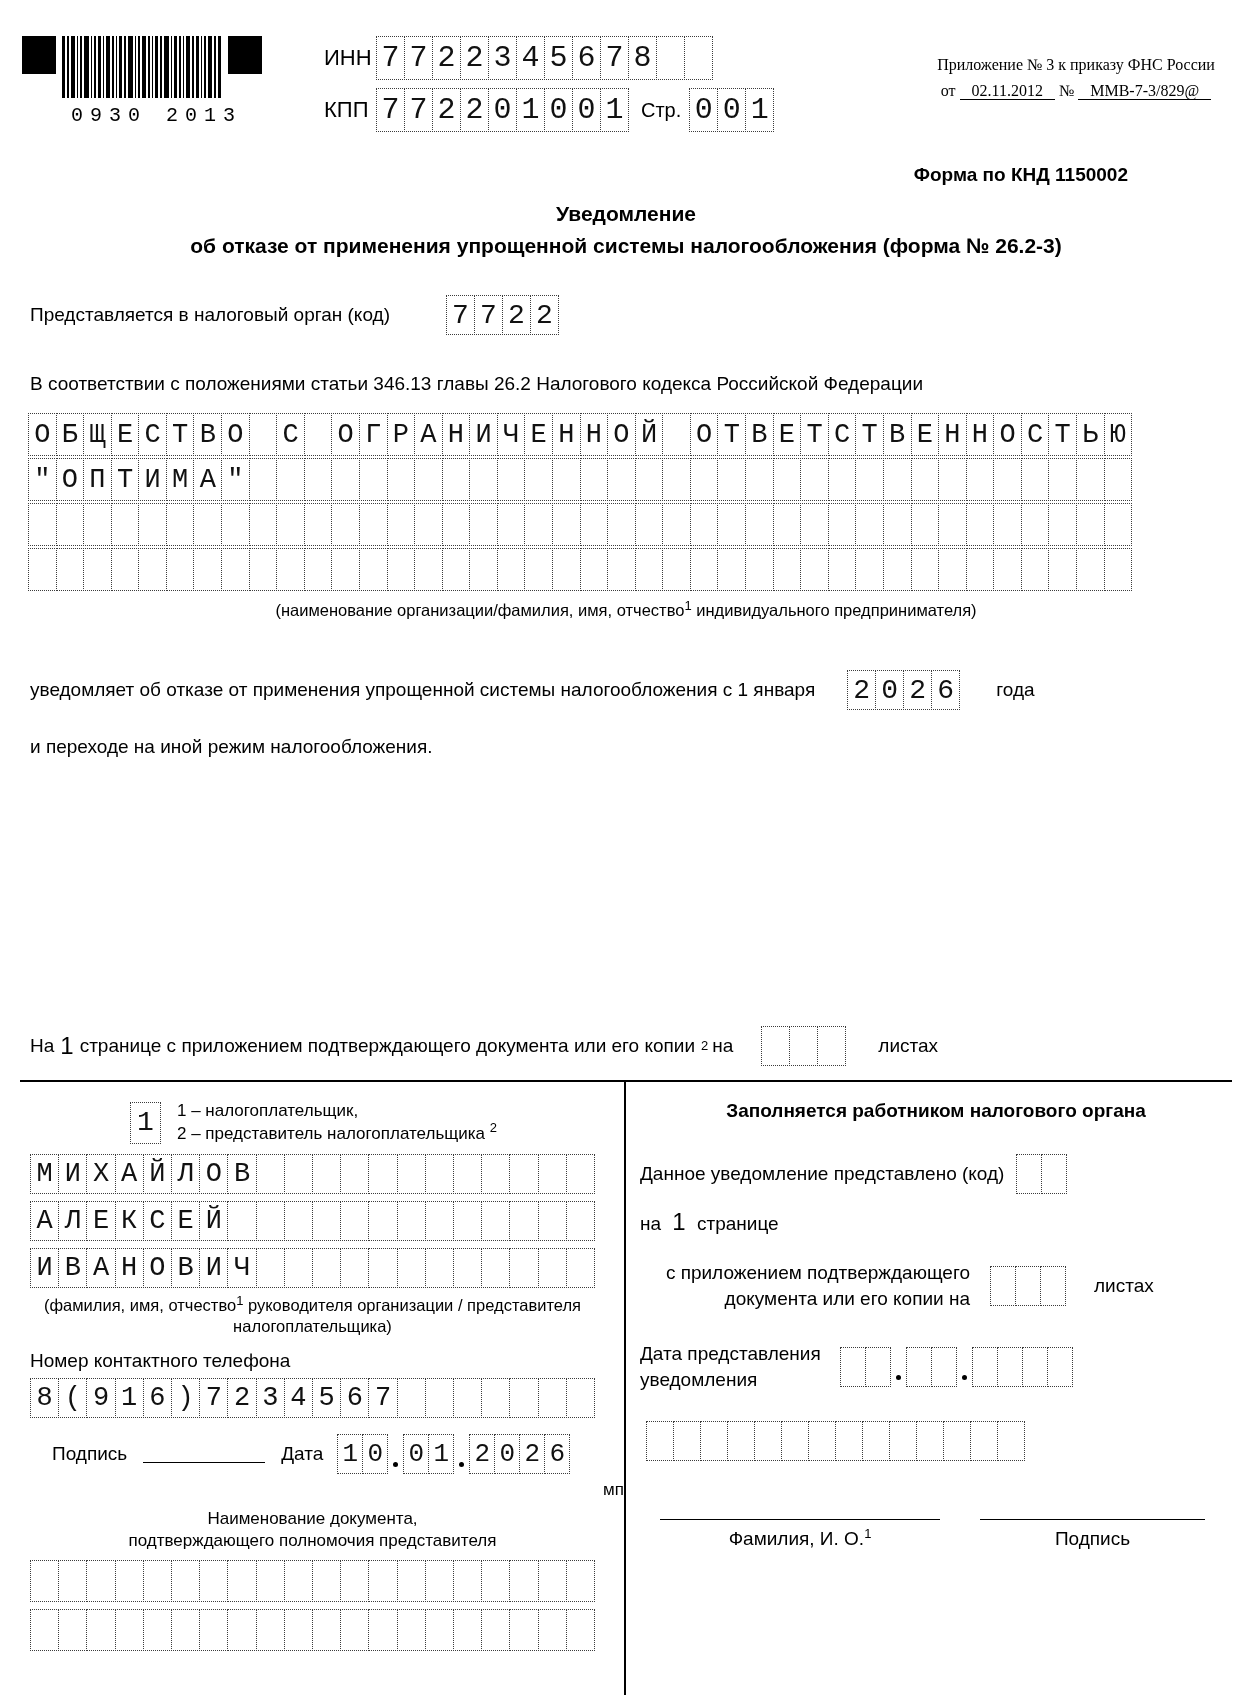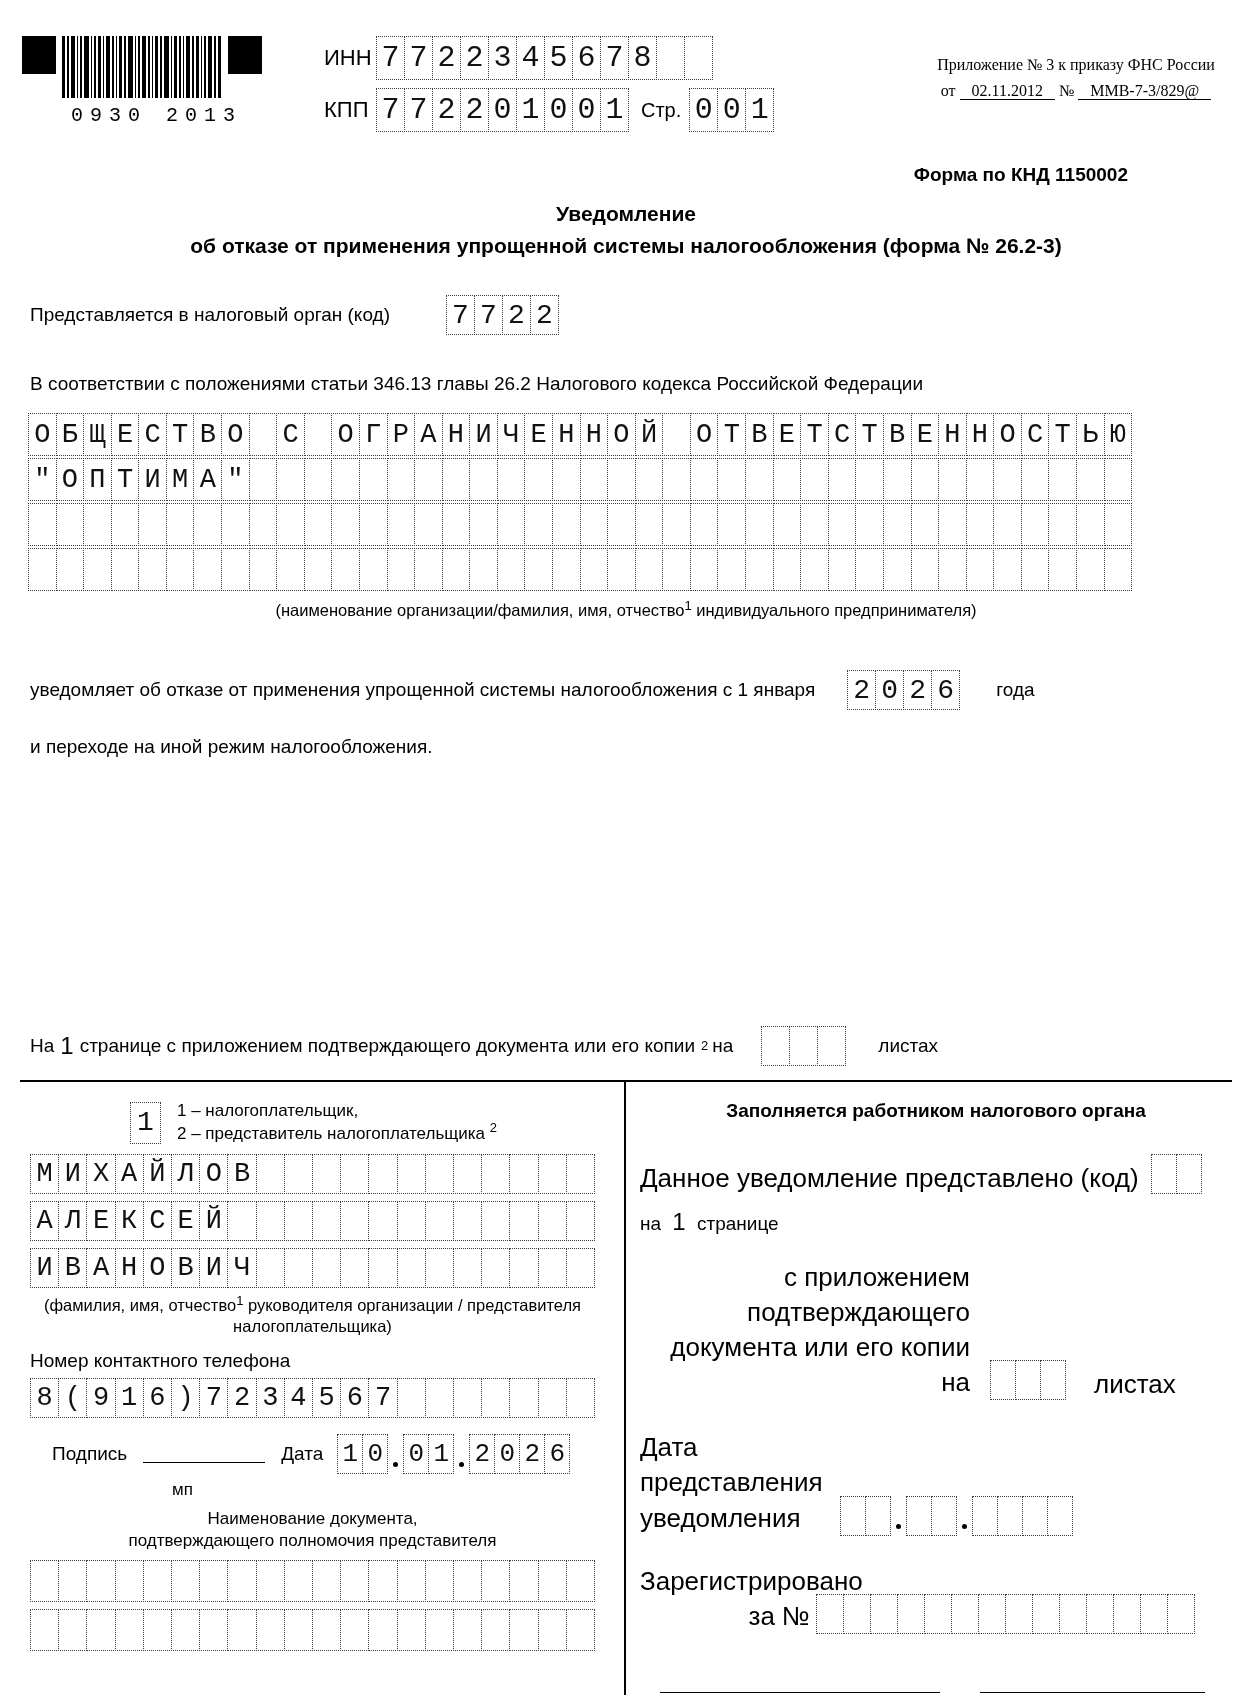--- a/index.html
+++ b/index.html
@@ -61,28 +61,28 @@
   .name-grid{margin-top:8px;width:565px;}
   .name-grid .fullrow{margin-bottom:7px;}
   .left-caption{width:565px;text-align:center;font-size:16.5px;margin-top:6px;line-height:1.3;}
   .phone-label{font-size:19px;margin-top:12px;}
   .phone-grid{width:565px;margin-top:6px;}
   .sign-row{display:flex;align-items:center;margin:16px 0 0 22px;font-size:19px;}
   .sig-underline{width:122px;border-bottom:1.5px solid #000;height:18px;margin:0 16px;}
   .sign-row .date-cells{margin-left:14px;}
   .dot{width:5px;height:5px;border-radius:50%;background:#000;margin:22px 5px 0 5px;}
   .dgroup{display:flex;align-items:center;}
-  .mp{font-size:17px;margin:6px 0 0 142px;}
+  .mp{font-size:17px;margin:6px 0 0 142px;text-align:right;}
   .doc-label{width:565px;text-align:center;font-size:17px;line-height:1.3;margin-top:8px;}
   .doc-grid{margin-top:8px;width:565px;}
   .doc-grid .fullrow{margin-bottom:7px;}
   .doc-grid .cell{height:42px;}
   
   .r-heading{text-align:center;font-weight:bold;font-size:19px;margin-top:18px;}
-  .r-row{display:flex;align-items:flex-end;font-size:26px;}
+  .r-row{display:flex;align-items:center;font-size:19px;}
   .r-submitted{margin-top:32px;}
   .r-submitted .cellrow{margin-left:12px;}
   .r-onpage{margin-top:14px;font-size:19px;}
   .r-attach{margin-top:24px;}
   .r-attach .lbl{width:330px;text-align:right;line-height:1.35;}
   .r-attach .cellrow{margin-left:20px;}
   .r-attach .post{margin-left:28px;}
   .r-date{margin-top:30px;}
   .r-date .lbl{width:200px;text-align:left;line-height:1.35;}
   .r-reg{margin-top:28px;}
@@ -656,24 +656,20 @@
           <span class="cellrow cells-sm">
               <span class="cell"></span>
               <span class="cell"></span>
               <span class="cell"></span>
               <span class="cell"></span>
             </span>
         </span>
       </div>
 
       <div class="r-row r-reg">
-        <span class="lbl">
-          <span>Зарегистрировано</span><br>
-          <span>за №</span>
-        </span>
         <span class="cellrow cells-reg">
             <span class="cell"></span>
             <span class="cell"></span>
             <span class="cell"></span>
             <span class="cell"></span>
             <span class="cell"></span>
             <span class="cell"></span>
             <span class="cell"></span>
             <span class="cell"></span>
             <span class="cell"></span>

